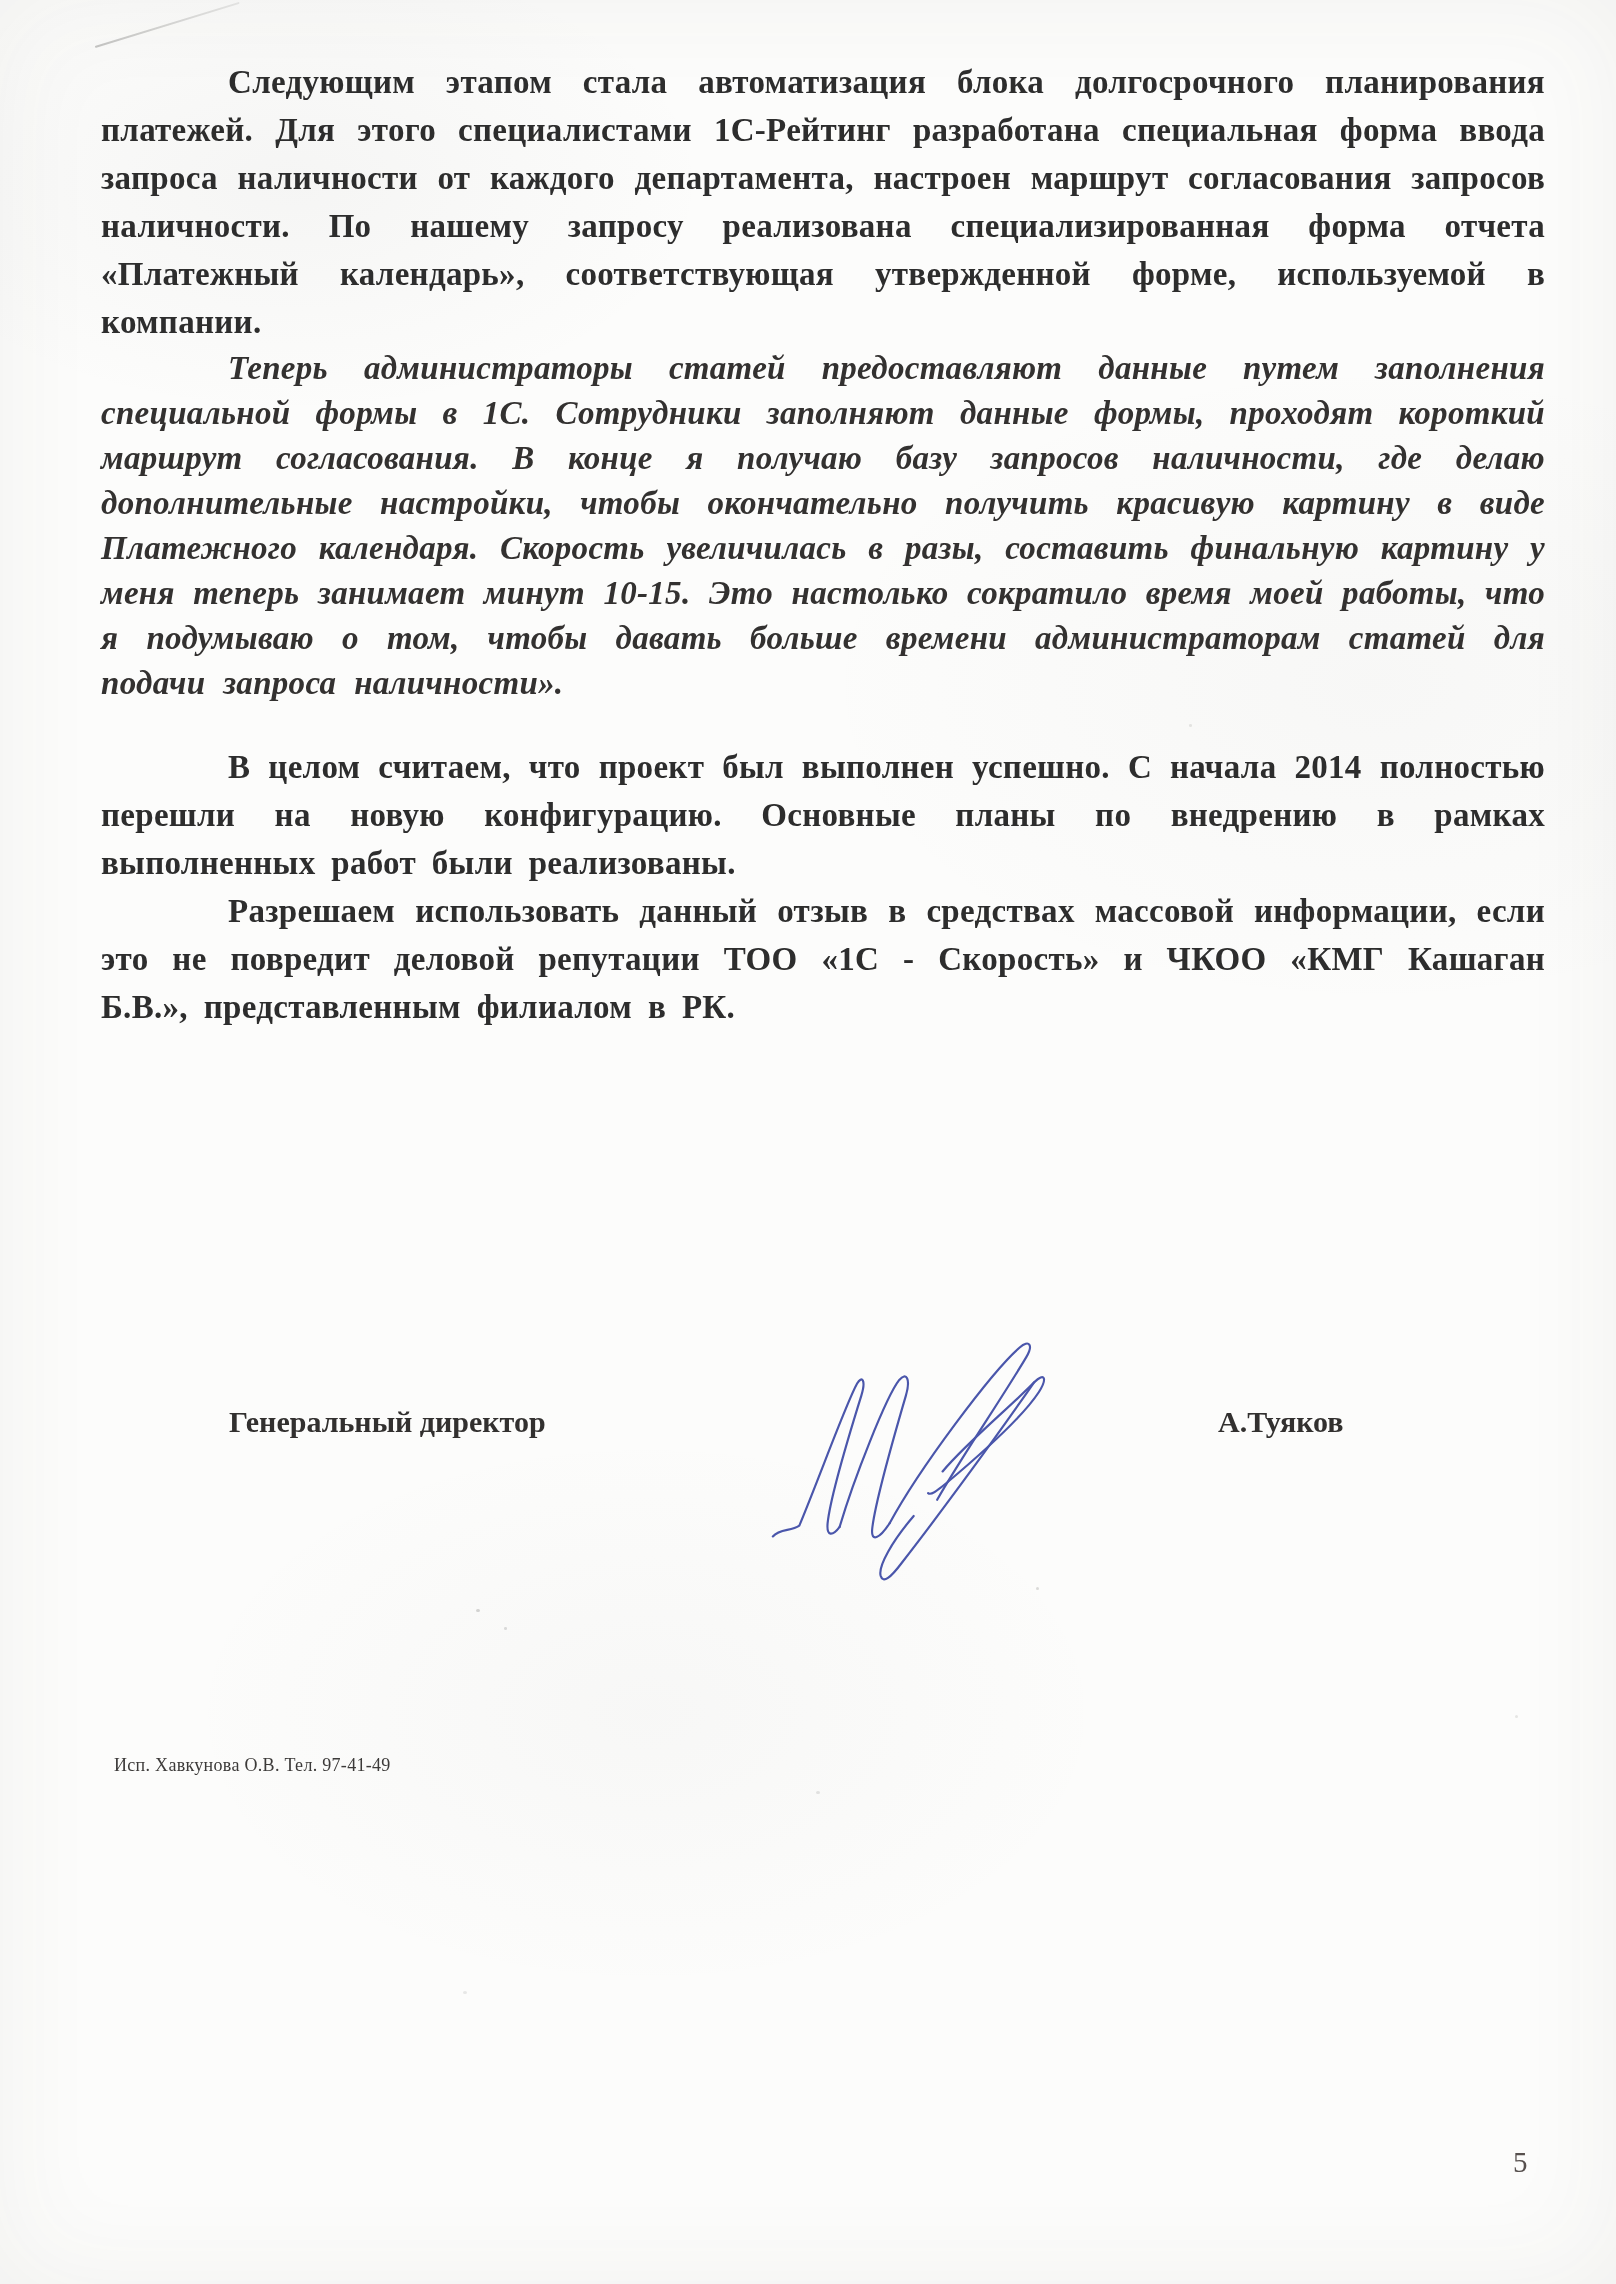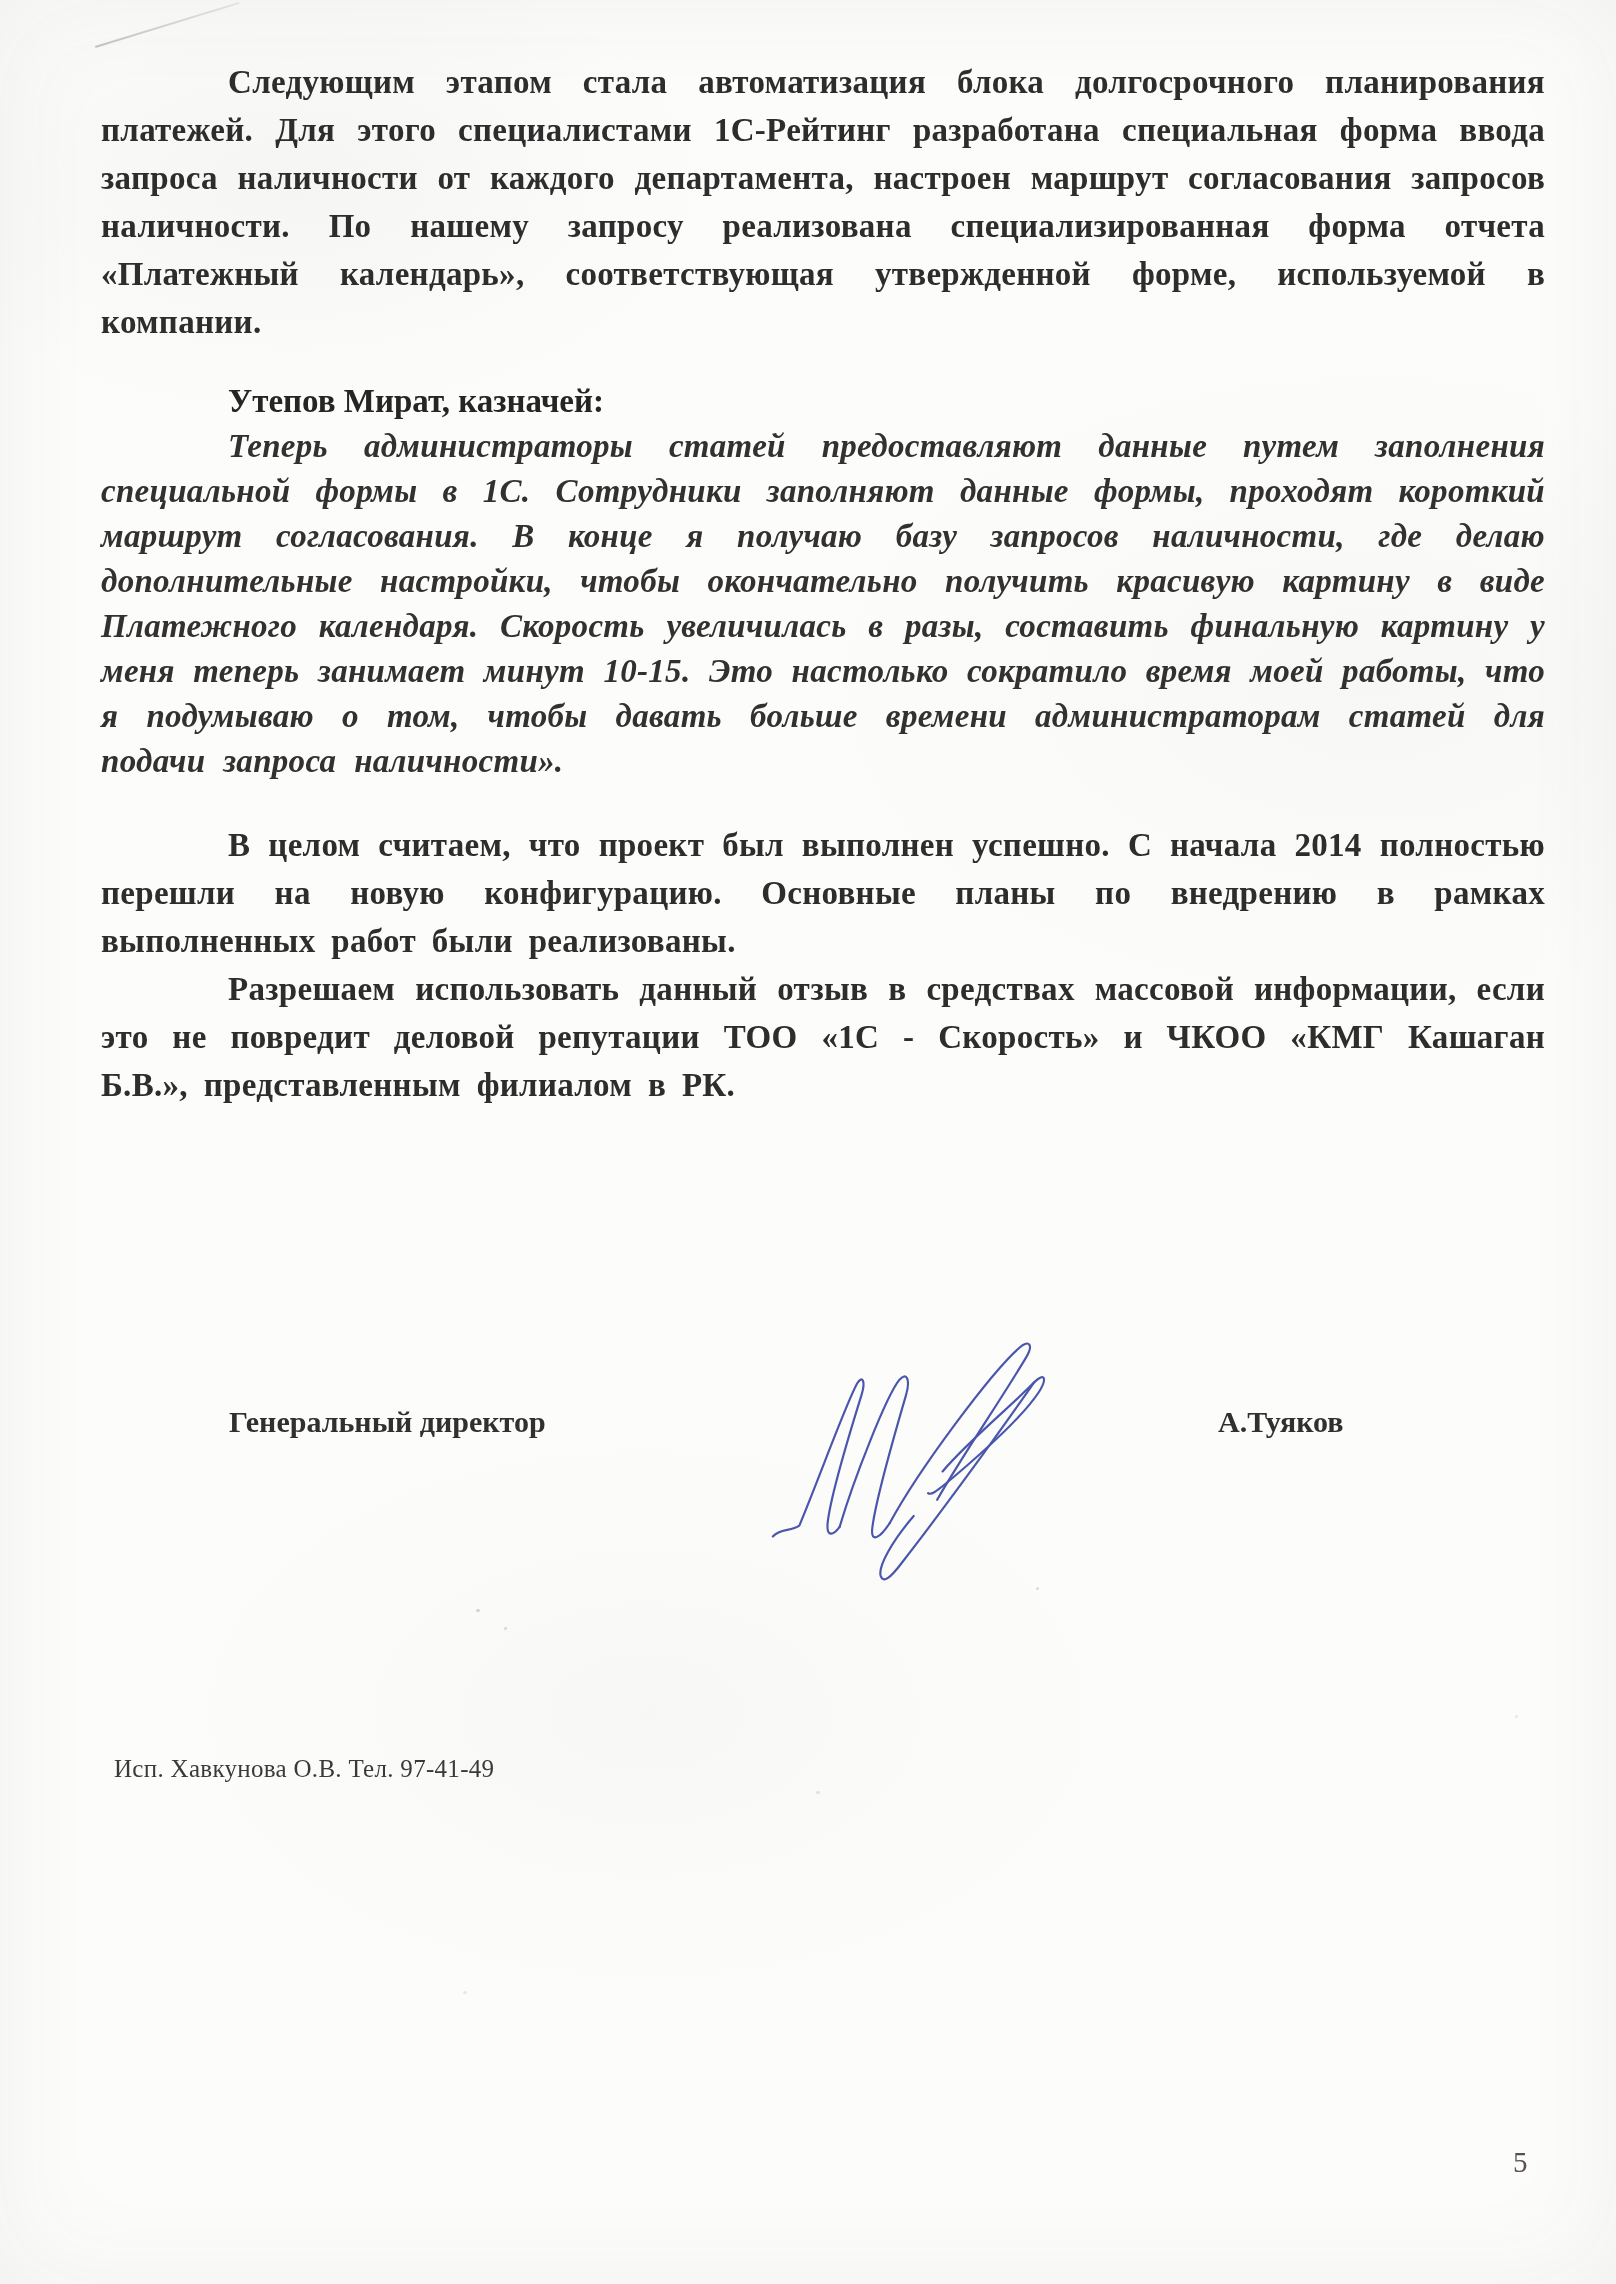--- a/index.html
+++ b/index.html
@@ -73,21 +73,21 @@
     position: absolute;
     left: 762px;
     top: 1315px;
     width: 301px;
     height: 278px;
   }
   .footer-line {
     position: absolute;
     left: 114px;
     top: 1755px;
-    font-size: 25px;
+    font-size: 18px;
     color: #3c3a39;
     letter-spacing: 0.3px;
   }
   .page-number {
     position: absolute;
     left: 1513px;
     top: 2146px;
     font-size: 29px;
     color: #57504e;
   }
@@ -119,21 +119,20 @@
 </head>
 <body>
 
 <div class="page">
 
   <div class="scratch"></div>
 
   <div class="content">
     <p class="body">Следующим этапом стала автоматизация блока долгосрочного планирования платежей. Для этого специалистами 1С-Рейтинг разработана специальная форма ввода запроса наличности от каждого департамента, настроен маршрут согласования запросов наличности. По нашему запросу реализована специализированная форма отчета «Платежный календарь», соответствующая утвержденной форме, используемой в компании.</p>
 
-    <p class="quote-heading">Утепов Мират, казначей:</p>
 
 
     <p class="body quote">Теперь администраторы статей предоставляют данные путем заполнения специальной формы в 1С. Сотрудники заполняют данные формы, проходят короткий маршрут согласования. В конце я получаю базу запросов наличности, где делаю дополнительные настройки, чтобы окончательно получить красивую картину в виде Платежного календаря. Скорость увеличилась в разы, составить финальную картину у меня теперь занимает минут 10-15. Это настолько сократило время моей работы, что я подумываю о том, чтобы давать больше времени администраторам статей для подачи запроса наличности».</p>
 
     <p class="body spaced">В целом считаем, что проект был выполнен успешно. С начала 2014 полностью перешли на новую конфигурацию. Основные планы по внедрению в рамках выполненных работ были реализованы.</p>
 
     <p class="body">Разрешаем использовать данный отзыв в средствах массовой информации, если это не повредит деловой репутации ТОО «1С - Скорость» и ЧКОО «КМГ Кашаган Б.В.», представленным филиалом в РК.</p>
   </div>
 
   <div class="sig-row">

